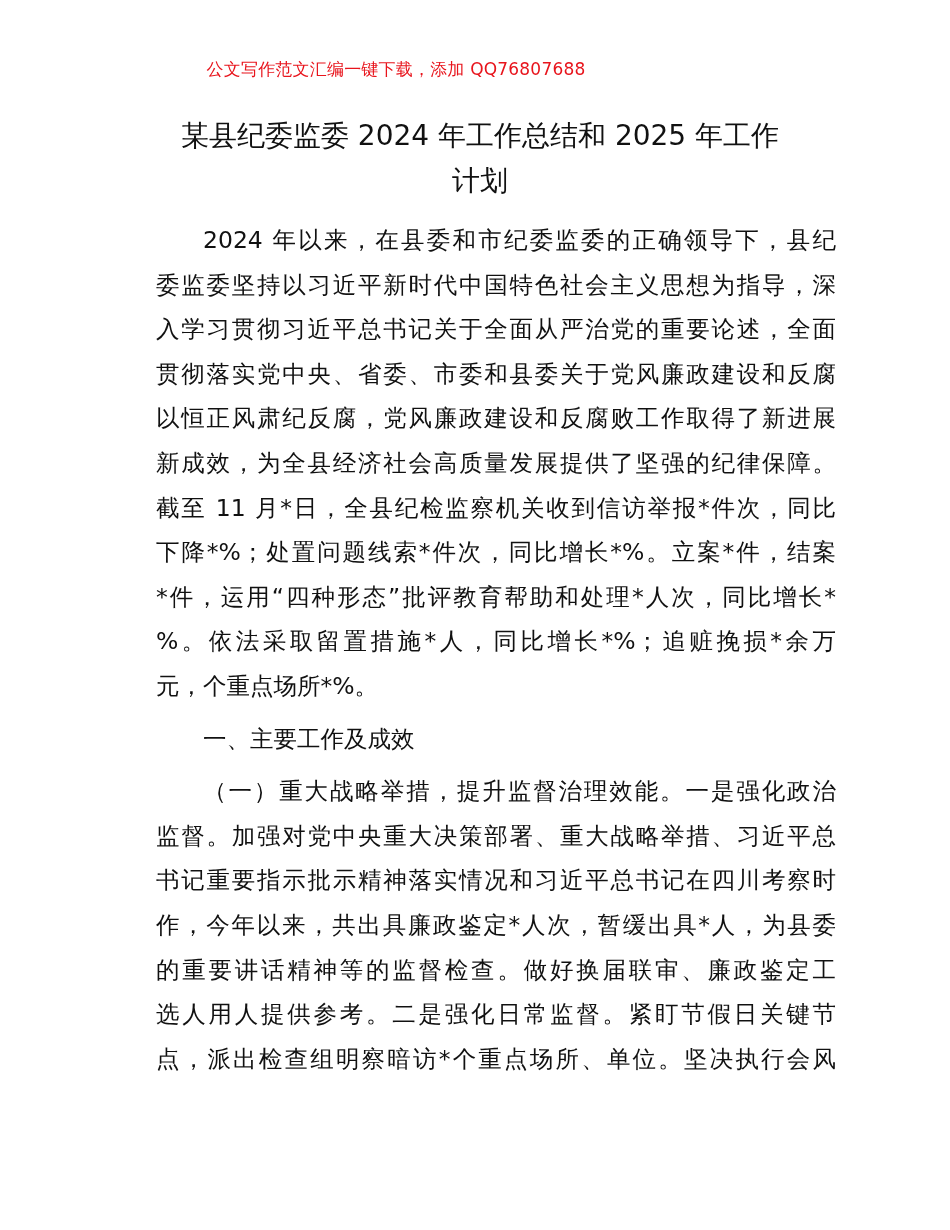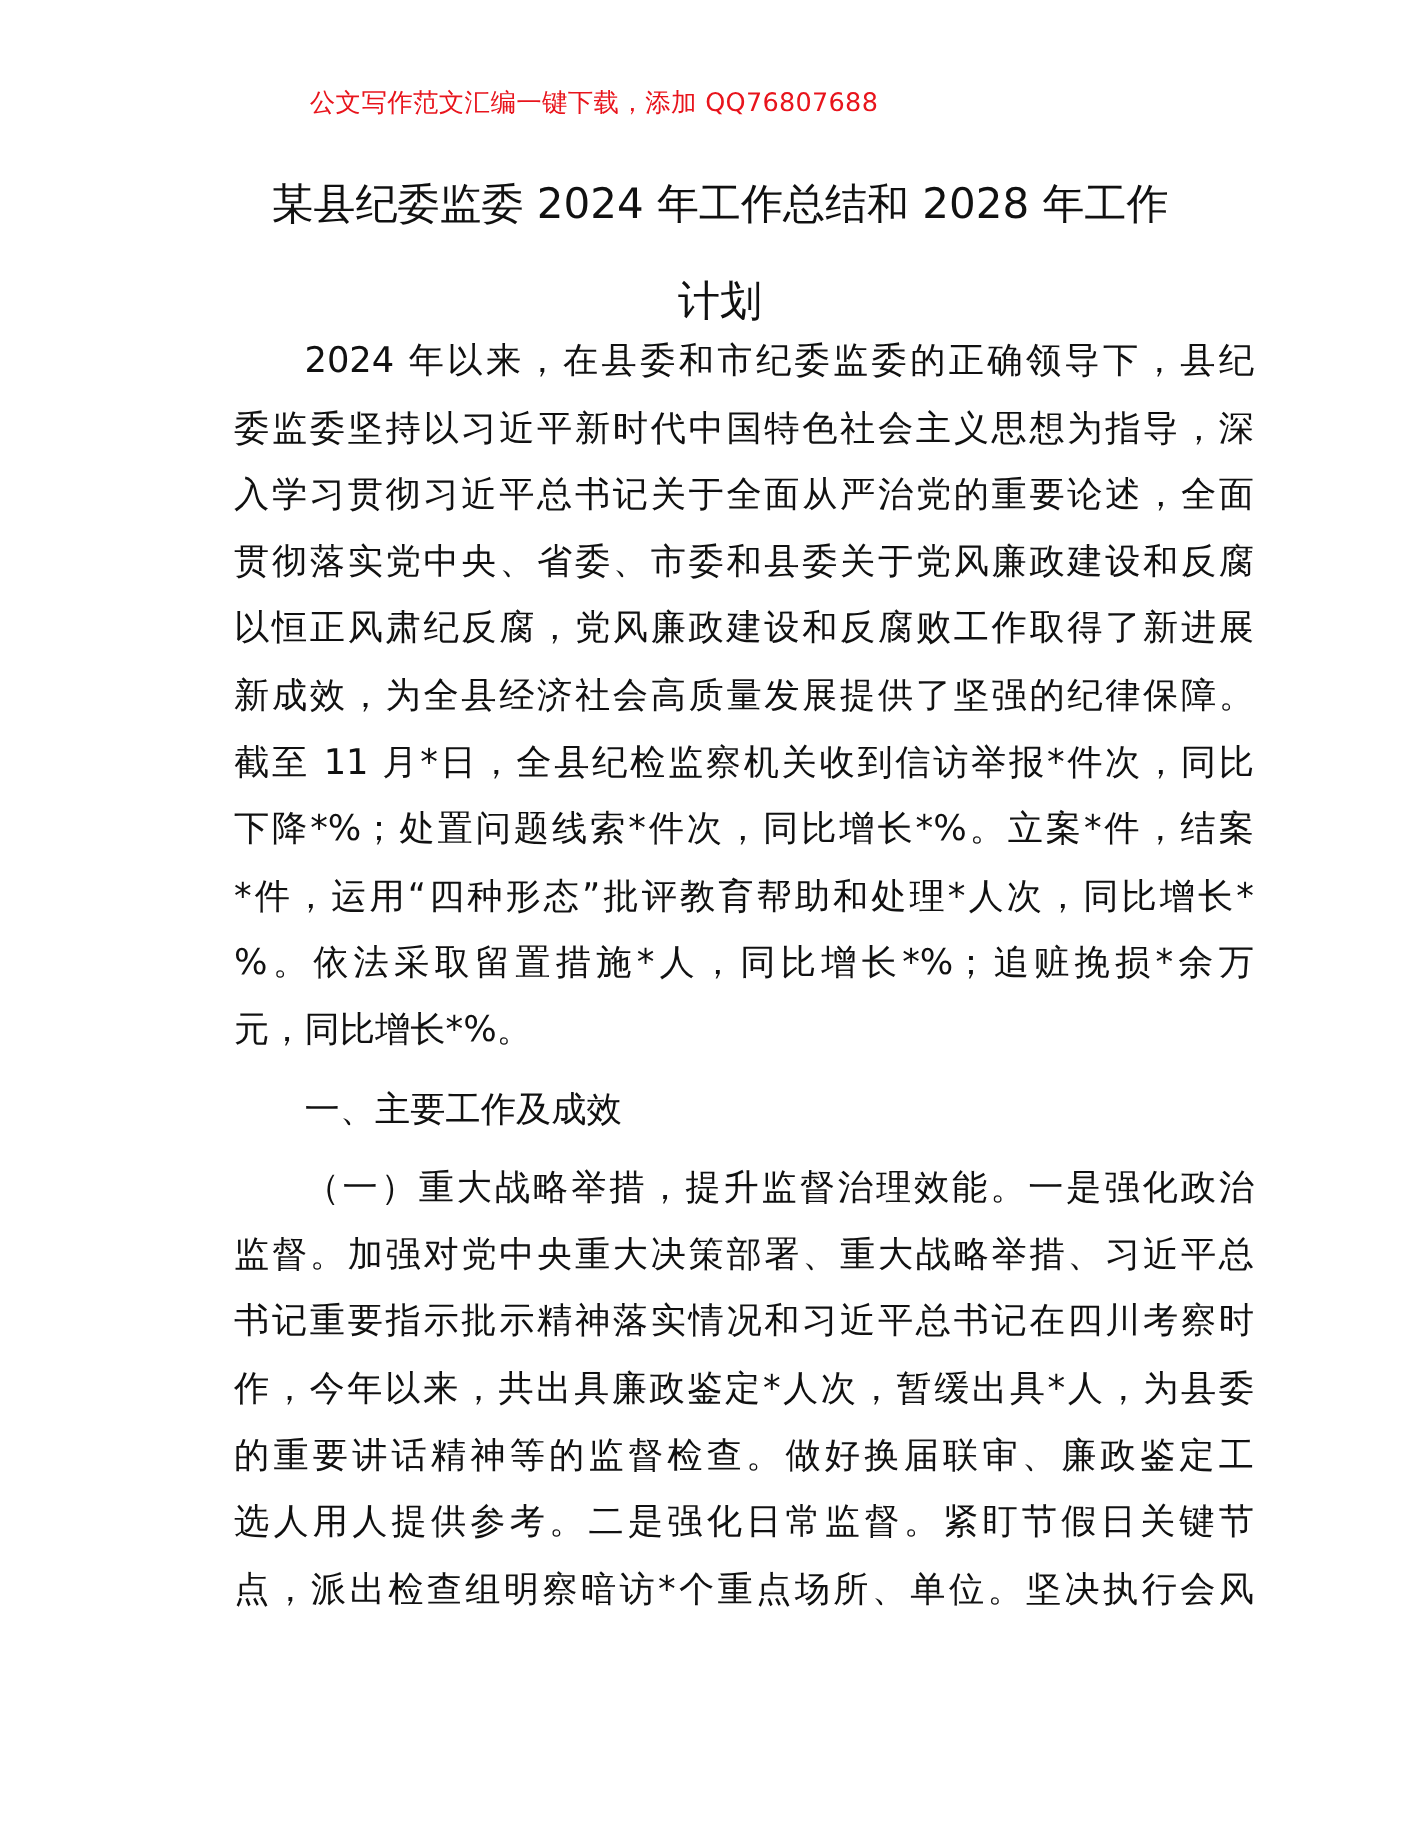--- a/index.html
+++ b/index.html
@@ -63,37 +63,37 @@
     display: block;
     height: 8px;
   }
 </style>
 </head>
 <body>
 
 <div class="header-banner">公文写作范文汇编一键下载，添加 QQ76807688</div>
 
 <div class="title">
-  <span class="line" style="text-align:center;text-align-last:center;">某县纪委监委 2024 年工作总结和 2028 年工作</span>
-  <span class="line" style="text-align:left;text-align-last:center;margin-top:20px;">计划</span>
+  <span class="line" style="text-align:center;text-align-last:center;">某县纪委监委 2024 年工作总结和 2025 年工作</span>
+  <span class="line" style="text-align:left;text-align-last:center;">计划</span>
 </div>
 
 <div class="body-text">
   <div>
     <span class="line indent">2024 年以来，在县委和市纪委监委的正确领导下，县纪</span>
     <span class="line">委监委坚持以习近平新时代中国特色社会主义思想为指导，深</span>
     <span class="line">入学习贯彻习近平总书记关于全面从严治党的重要论述，全面</span>
     <span class="line">贯彻落实党中央、省委、市委和县委关于党风廉政建设和反腐</span>
     <span class="line">以恒正风肃纪反腐，党风廉政建设和反腐败工作取得了新进展</span>
     <span class="line">新成效，为全县经济社会高质量发展提供了坚强的纪律保障。</span>
     <span class="line">截至 11 月*日，全县纪检监察机关收到信访举报*件次，同比</span>
     <span class="line">下降*%；处置问题线索*件次，同比增长*%。立案*件，结案</span>
     <span class="line">*件，运用“四种形态”批评教育帮助和处理*人次，同比增长*</span>
     <span class="line">%。依法采取留置措施*人，同比增长*%；追赃挽损*余万</span>
-    <span class="line last">元，同比增长*%。</span>
+    <span class="line last">元，个重点场所*%。</span>
   </div>
   <span class="gap"></span>
   <div>
     <span class="line indent last">一、主要工作及成效</span>
   </div>
   <span class="gap"></span>
   <div>
     <span class="line indent">（一）重大战略举措，提升监督治理效能。一是强化政治</span>
     <span class="line">监督。加强对党中央重大决策部署、重大战略举措、习近平总</span>
     <span class="line">书记重要指示批示精神落实情况和习近平总书记在四川考察时</span>

